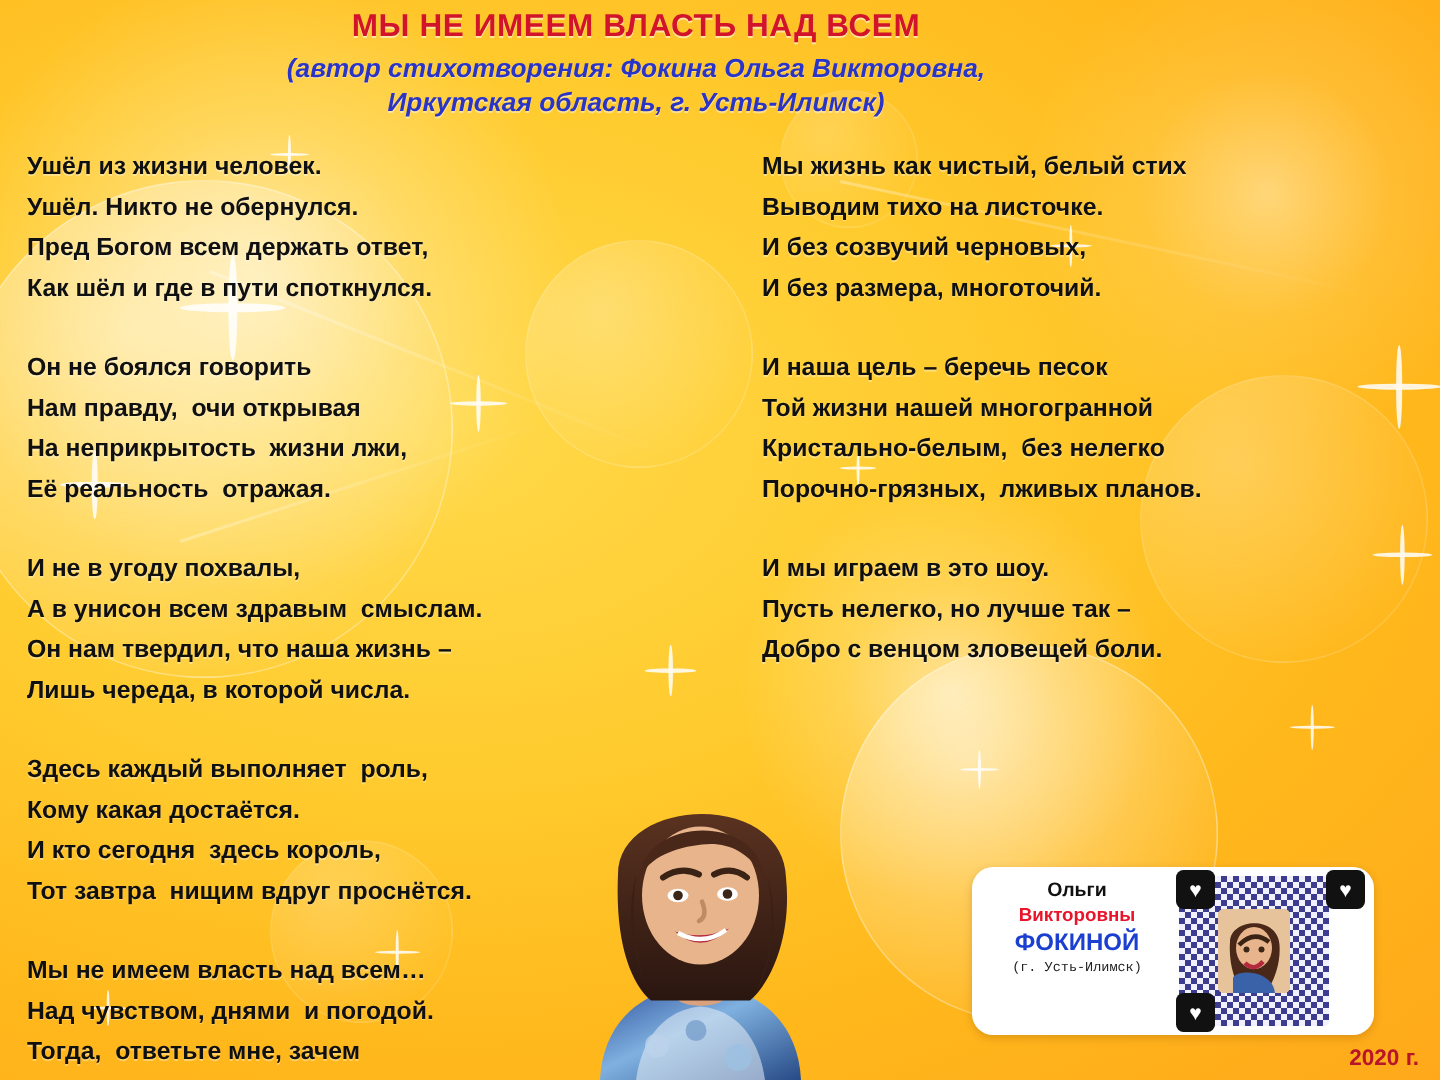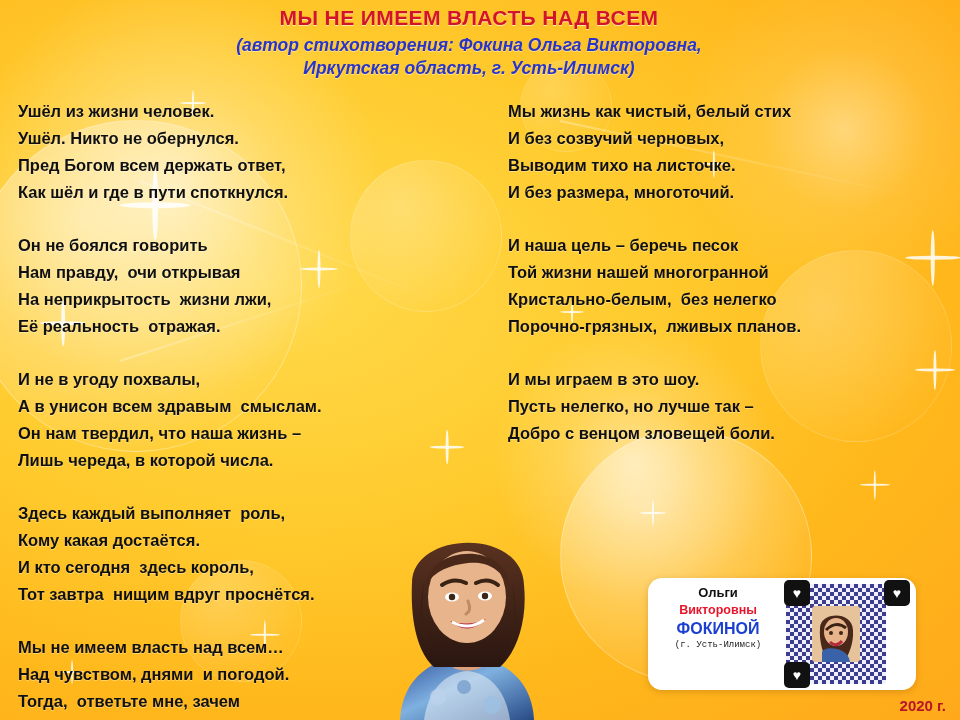--- a/index.html
+++ b/index.html
@@ -63,21 +63,20 @@
     transform-origin: left center;
   }
 
   .header {
     position: absolute;
     top: 6px;
     left: 0;
     width: 848px;
     text-align: center;
     z-index: 5;
-    padding-left: 45px;
   }
   .title {
     color: #d2142a;
     font-weight: bold;
     font-size: 21px;
     letter-spacing: .4px;
     line-height: 24px;
     text-shadow: 0 1px 0 rgba(255,255,255,.55);
   }
   .subtitle {
@@ -294,22 +293,22 @@
         <div class="line">Мы не имеем власть над всем…</div>
         <div class="line">Над чувством, днями  и погодой.</div>
         <div class="line">Тогда,  ответьте мне, зачем</div>
         <div class="line">Власть над людьми иметь так в моде?</div>
       </div>
     </div>
 
     <div class="col col-right">
       <div class="stanza">
         <div class="line">Мы жизнь как чистый, белый стих</div>
+        <div class="line">Выводим тихо на листочке.</div>
         <div class="line">И без созвучий черновых,</div>
-        <div class="line">Выводим тихо на листочке.</div>
         <div class="line">И без размера, многоточий.</div>
       </div>
       <div class="stanza">
         <div class="line">И наша цель – беречь песок</div>
         <div class="line">Той жизни нашей многогранной</div>
         <div class="line">Кристально-белым,  без нелегко</div>
         <div class="line">Порочно-грязных,  лживых планов.</div>
       </div>
       <div class="stanza">
         <div class="line">И мы играем в это шоу.</div>

